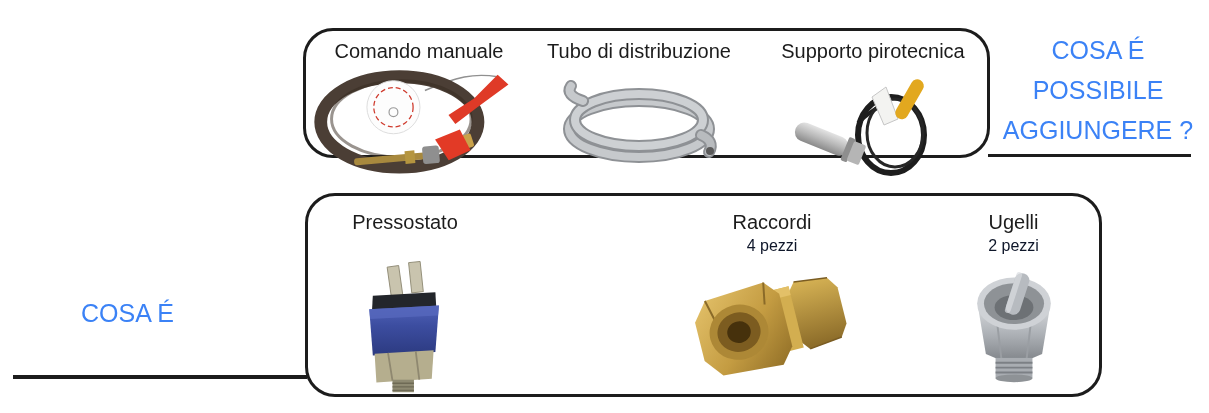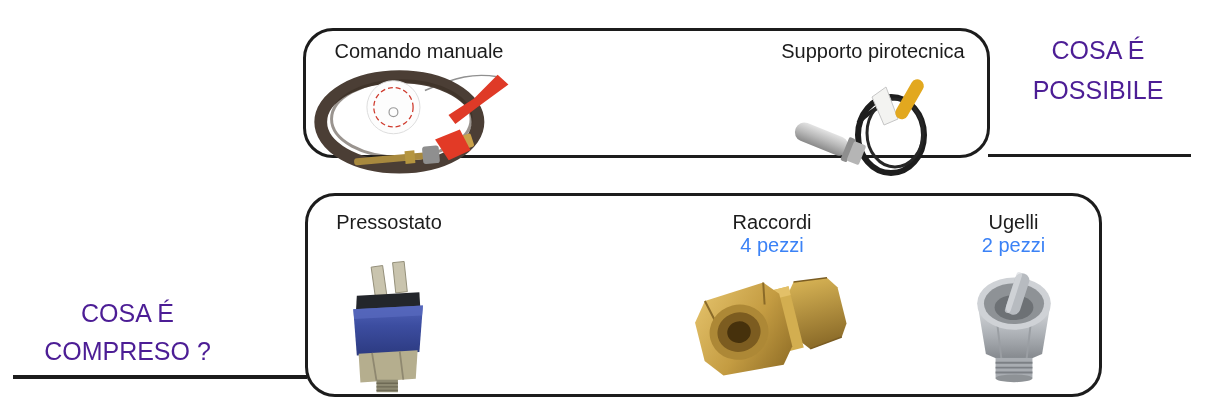--- a/index.html
+++ b/index.html
@@ -6,23 +6,23 @@
   html,body { background:#ffffff; }
   body { font-family:"Liberation Sans", sans-serif; color:#1c1c1c; }
   .canvas { position:relative; width:1209px; height:413px; background:#ffffff; overflow:hidden; }
 
   .panel { position:absolute; border:3px solid #1c1c1c; border-radius:30px; background:#ffffff; }
   .panel.addable  { left:303px; top:28px;  width:687px; height:130px; }
   .panel.included { left:305px; top:193px; width:797px; height:204px; }
 
   .item { position:absolute; display:flex; flex-direction:column; align-items:center; }
   .item .lbl { font-size:20px; line-height:24px; white-space:nowrap; color:#1c1c1c; }
-  .item .qty { font-size:20px; line-height:23px; white-space:nowrap; color:#3b82f6; }
+  .item .qty { font-size:16px; line-height:23px; white-space:nowrap; color:#0f172a; }
 
-  .q { position:absolute; font-size:25px; line-height:40px; text-align:center; color:#4c1d95; }
+  .q { position:absolute; font-size:25px; line-height:40px; text-align:center; color:#3b82f6; }
   .q.included-q { line-height:38px; }
   .connector { position:absolute; background:#1c1c1c; }
   .connector.addable-line  { left:988px; top:154px; width:203px; height:3px; }
   .connector.included-line { left:13px;  top:375px; width:294px; height:4px; }
   svg.art { display:block; }
 </style>
 </head>
 <body>
 
 <div class="canvas">
@@ -74,20 +74,36 @@
         </g>
         <g transform="rotate(-5 60 100)">
           <rect x="46" y="96" width="74" height="7" rx="3" fill="#a8893e"></rect>
           <rect x="98" y="93" width="10" height="13" fill="#b5953f"></rect>
           <rect x="116" y="90" width="17" height="18" rx="3" fill="#8f8f8f"></rect>
           <path d="M130 84 L156 76 L165 98 L142 106 Z" fill="#e23a26"></path>
         </g>
       </svg>
     </div>
 
+    <div class="item" style="left:242px;top:8px;width:182px">
+      <div class="lbl">Tubo di distribuzione</div>
+      <svg class="art" width="168" height="96" viewBox="0 0 168 96" style="margin-top:14px">
+        <g fill="none" stroke-linecap="round">
+          <ellipse cx="84" cy="52" rx="70" ry="28" stroke="#8e9195" stroke-width="12"></ellipse>
+          <ellipse cx="84" cy="52" rx="70" ry="28" stroke="#c6c9cc" stroke-width="8"></ellipse>
+          <ellipse cx="84" cy="43" rx="64" ry="26" stroke="#8e9195" stroke-width="12"></ellipse>
+          <ellipse cx="84" cy="43" rx="64" ry="26" stroke="#cdd0d3" stroke-width="8"></ellipse>
+          <path d="M28 24 Q10 18 16 9" stroke="#8e9195" stroke-width="12"></path>
+          <path d="M28 24 Q10 18 16 9" stroke="#c6c9cc" stroke-width="8"></path>
+          <path d="M146 58 Q160 64 154 75" stroke="#8e9195" stroke-width="12"></path>
+          <path d="M146 58 Q160 64 154 75" stroke="#b8bbbe" stroke-width="8"></path>
+        </g>
+        <circle cx="155" cy="74" r="4" fill="#5a5a5a"></circle>
+      </svg>
+    </div>
 
     <div class="item" style="left:474px;top:8px;width:186px">
       <div class="lbl">Supporto pirotecnica</div>
       <svg class="art" width="170" height="114" viewBox="0 0 170 114" style="margin-top:2px">
         <path d="M70 58 C80 48 90 42 98 38" stroke="#1d1d1d" stroke-width="4" fill="none"></path>
         <ellipse cx="103" cy="70" rx="33" ry="38" fill="none" stroke="#1d1d1d" stroke-width="6"></ellipse>
         <ellipse cx="107" cy="68" rx="28" ry="34" fill="none" stroke="#262626" stroke-width="3"></ellipse>
         <g transform="rotate(22 52 82)">
           <rect x="4" y="72" width="56" height="19" rx="9" fill="url(#gradMetal)"></rect>
           <rect x="57" y="69" width="7" height="25" rx="2" fill="#8e8e8e"></rect>
@@ -96,21 +112,21 @@
         <path d="M84 32 L98 22 L110 54 L96 60 Z" fill="#f3f3f1" stroke="#c6c6c6" stroke-width="1"></path>
         <g transform="rotate(30 120 38)">
           <rect x="113" y="12" width="13" height="44" rx="6.5" fill="#e2a81f"></rect>
         </g>
       </svg>
     </div>
   </div>
 
   <div class="panel included">
 
-    <div class="item" style="left:6px;top:14px;width:150px">
+    <div class="item" style="left:22px;top:14px;width:150px">
       <div class="lbl">Pressostato</div>
       <div class="qty"></div>
       <svg class="art" width="130" height="134" viewBox="0 0 132 150" style="margin-top:26px">
         <g fill="#c9c4ae" stroke="#8f8a74" stroke-width="1">
           <rect x="46" y="8" width="13" height="34" transform="rotate(-8 46 8)"></rect>
           <rect x="70" y="3" width="13" height="34" transform="rotate(-6 70 3)"></rect>
         </g>
         <path d="M30 40 L100 36 L101 53 L29 57 Z" fill="#23262b"></path>
         <path d="M26 55 L104 51 L100 103 L30 107 Z" fill="url(#gradBlue)"></path>
         <path d="M26 55 L104 51 L103 62 L27 66 Z" fill="#5668bd" opacity="0.8"></path>
@@ -156,22 +172,22 @@
           <rect x="54" y="14" width="15" height="44" rx="7" fill="#b7bbc0"></rect>
           <rect x="54" y="14" width="6" height="44" rx="3" fill="#d9dcdf" opacity="0.7"></rect>
         </g>
       </svg>
     </div>
   </div>
 
   <div class="q addable-q" style="left:992px;top:30px;width:212px">
     <div>COSA É</div>
     <div>POSSIBILE</div>
+    <div>AGGIUNGERE ?</div>
   </div>
   <div class="connector addable-line"></div>
 
   <div class="q included-q" style="left:10px;top:294px;width:235px">
     <div>COSA É</div>
-    <div>COMPRESO ?</div>
   </div>
   <div class="connector included-line"></div>
 
 </div>
 
 </body></html>

